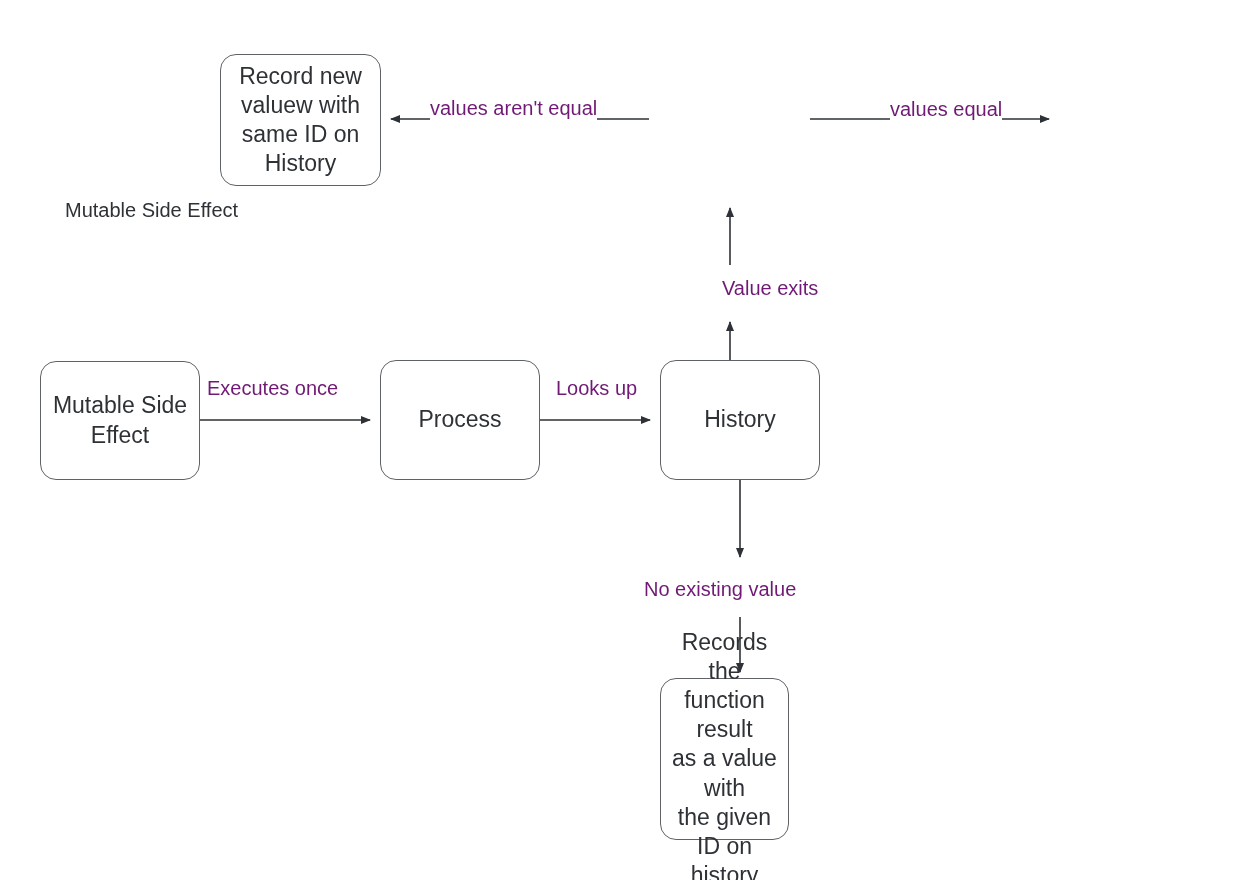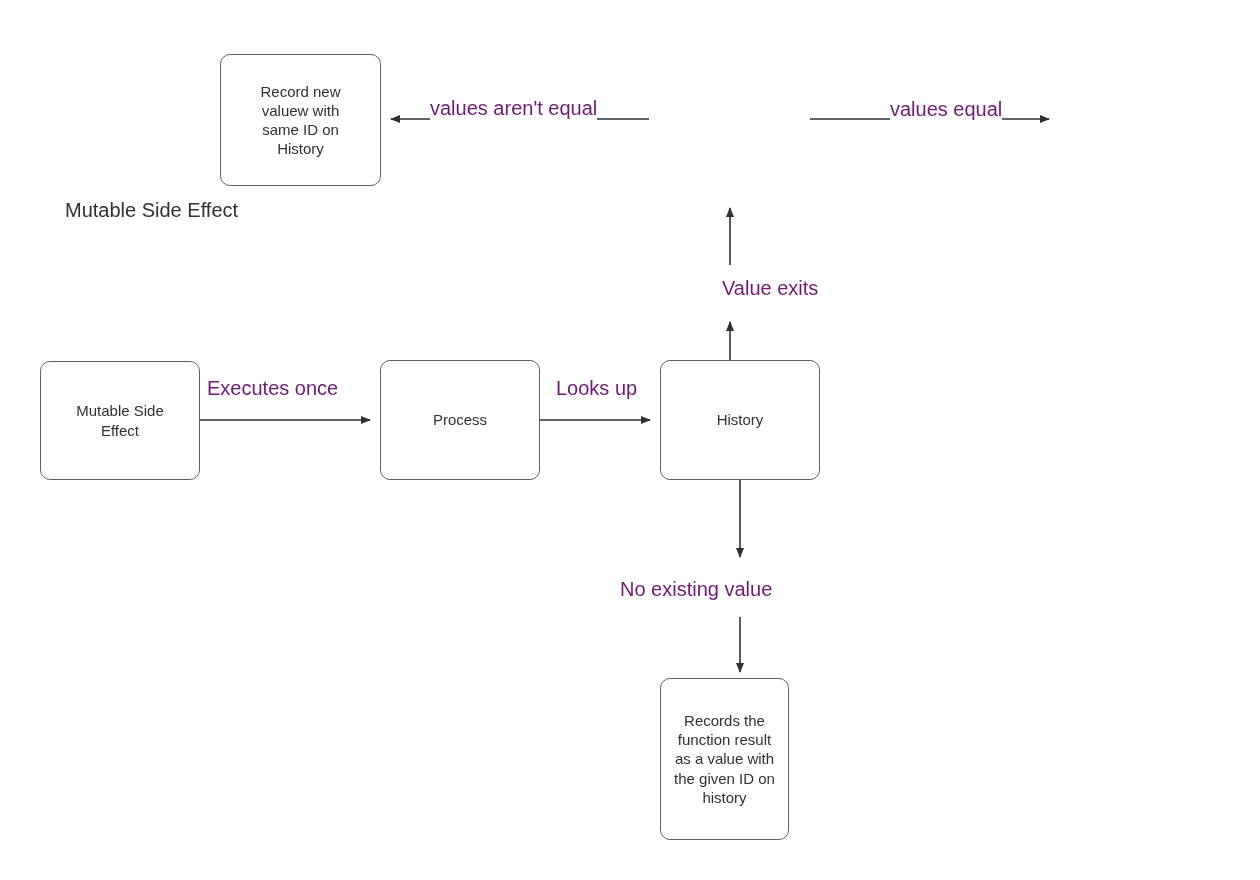--- a/index.html
+++ b/index.html
@@ -12,28 +12,28 @@
     width: 1260px;
     height: 880px;
     background: #ffffff;
     font-family: "Liberation Sans", sans-serif;
     overflow: hidden;
   }
   .node {
     position: absolute;
     box-sizing: border-box;
     border: 1.4px solid #5f6368;
-    border-radius: 10px;
+    border-radius: 16px;
     background: #ffffff;
     display: flex;
     align-items: center;
     justify-content: center;
     text-align: center;
     color: #2e3236;
-    font-size: 15px;
+    font-size: 23px;
     line-height: 1.27;
     padding: 4px 8px;
     white-space: pre-line;
   }
   .edge-label {
     position: absolute;
     color: #701a75;
     font-size: 20px;
     line-height: 1.2;
     white-space: nowrap;
@@ -131,15 +131,15 @@
   <div class="edge-label" style="left:430px; top:96px;">values aren't equal</div>
 
   <div class="edge-label" style="left:858px; top:97px;margin-left:32px;">values equal</div>
 
   <div class="edge-label" style="left:676px; top:276px;margin-left:46px;">Value exits</div>
 
   <div class="edge-label" style="left:207px; top:376px;">Executes once</div>
 
   <div class="edge-label" style="left:556px; top:376px;">Looks up</div>
 
-  <div class="edge-label" style="left:620px; top:577px;">No existing value</div>
+  <div class="edge-label" style="left:644px; top:577px;">No existing value</div>
 
 </div>
 
 </body></html>

